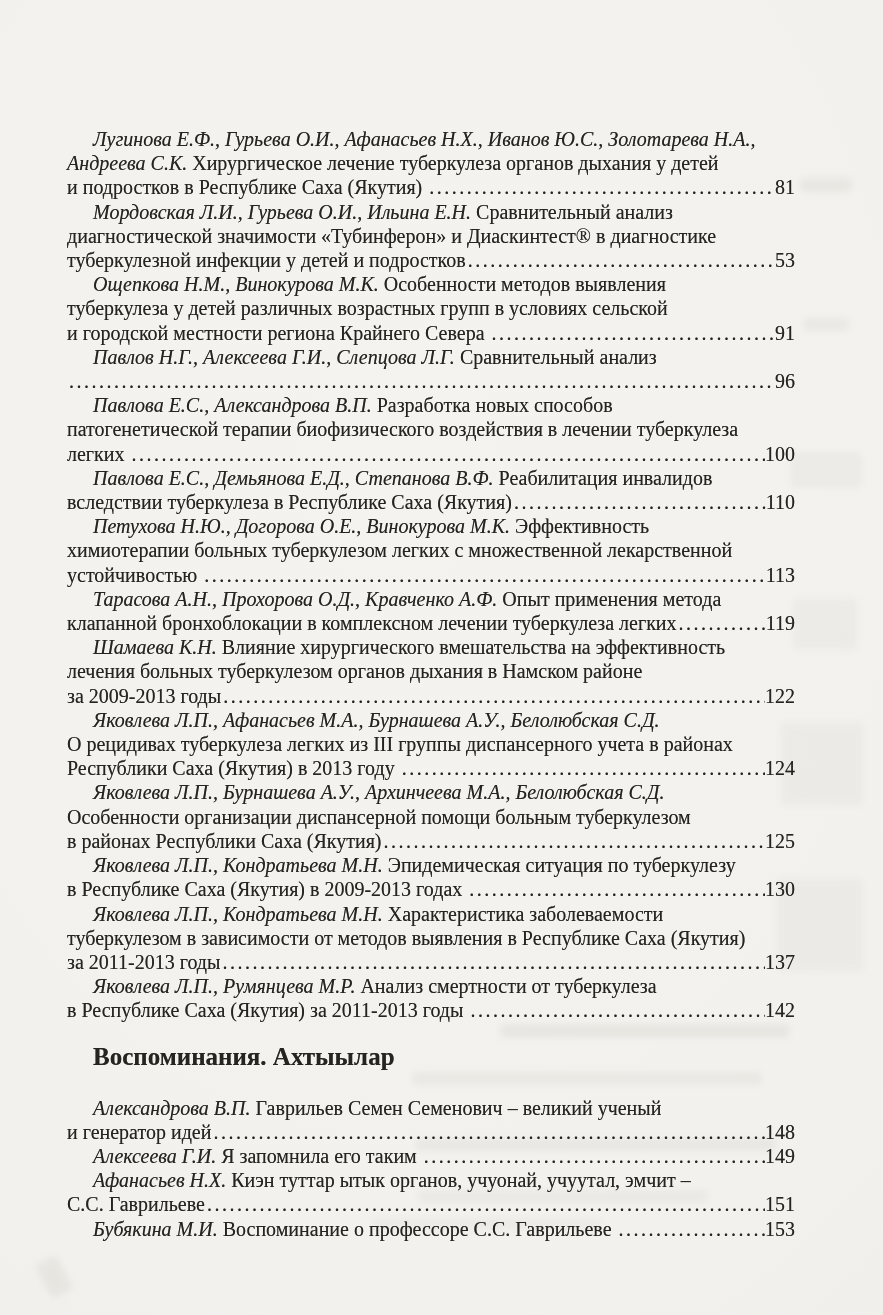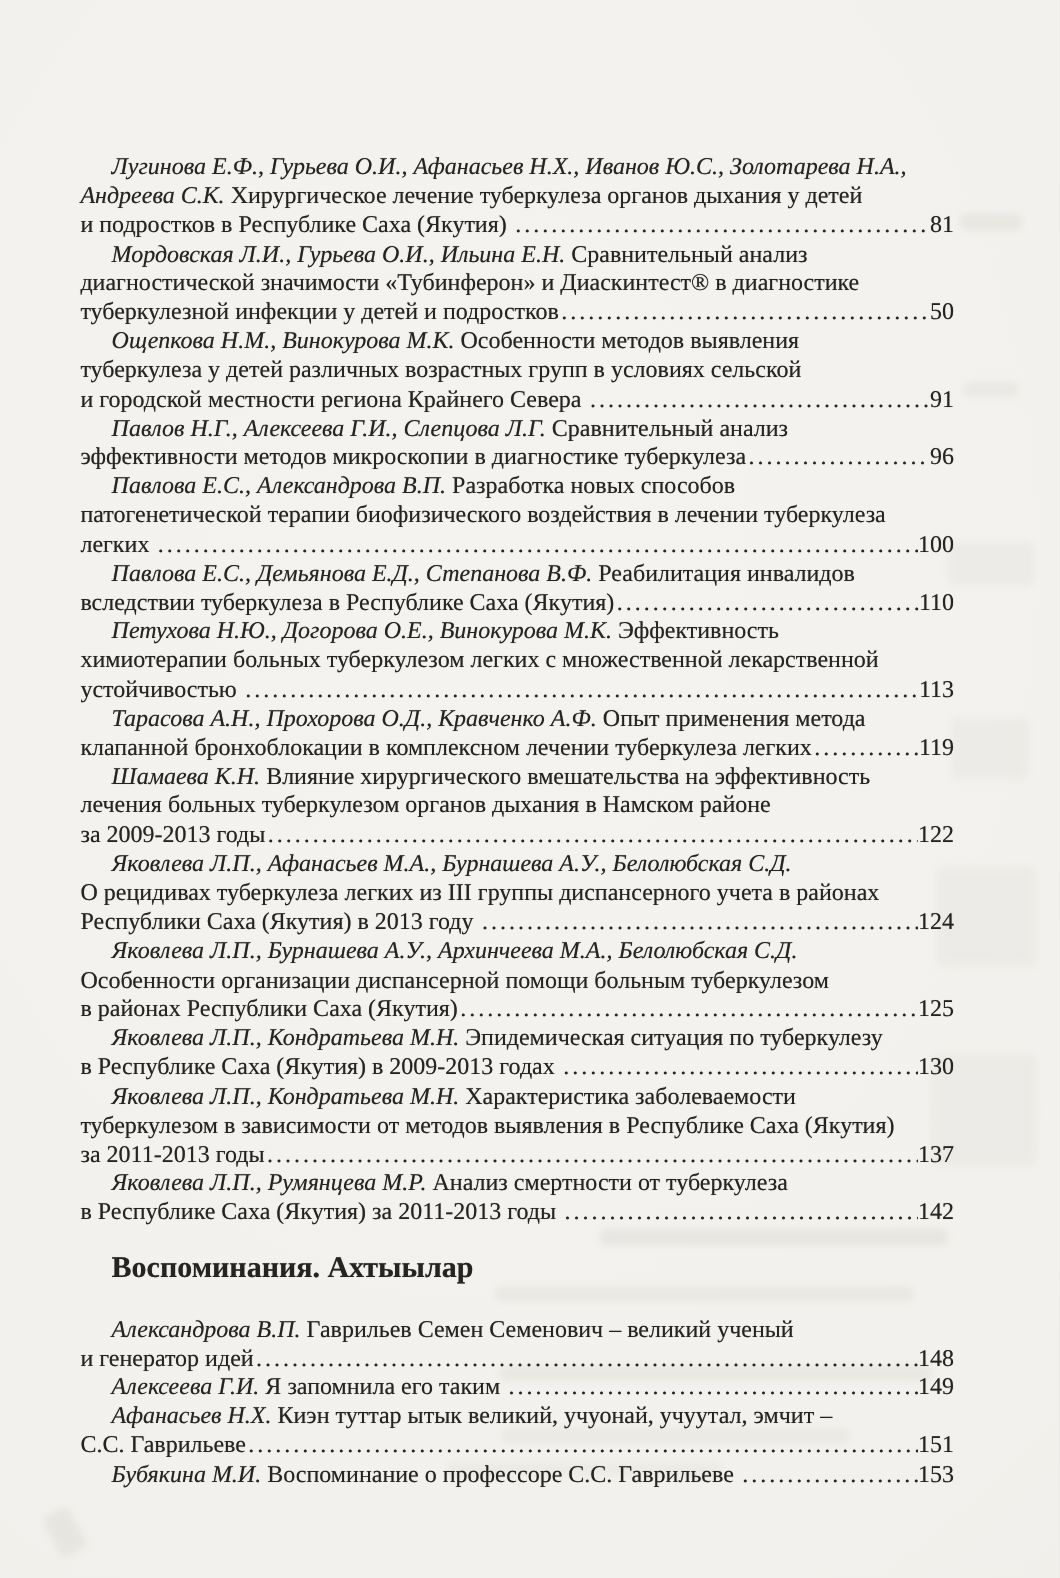--- a/index.html
+++ b/index.html
@@ -78,30 +78,30 @@
   <main class="toc">
     <section id="sec-articles">
         <div class="entry">
           <div class="line first"><span class="it">Лугинова Е.Ф., Гурьева О.И., Афанасьев Н.Х., Иванов Ю.С., Золотарева Н.А.,</span></div>
           <div class="line"><span class="it">Андреева С.К.</span><span class="rg"> Хирургическое лечение туберкулеза органов дыхания у детей</span></div>
           <div class="line"><span class="rg">и подростков в Республике Саха (Якутия) </span><span class="leader"></span><span class="pg">81</span></div>
         </div>
         <div class="entry">
           <div class="line first"><span class="it">Мордовская Л.И., Гурьева О.И., Ильина Е.Н.</span><span class="rg"> Сравнительный анализ</span></div>
           <div class="line"><span class="rg">диагностической значимости «Тубинферон» и Диаскинтест® в диагностике</span></div>
-          <div class="line"><span class="rg">туберкулезной инфекции у детей и подростков</span><span class="leader"></span><span class="pg">50</span></div>
+          <div class="line"><span class="rg">туберкулезной инфекции у детей и подростков</span><span class="leader"></span><span class="pg">53</span></div>
         </div>
         <div class="entry">
           <div class="line first"><span class="it">Ощепкова Н.М., Винокурова М.К.</span><span class="rg"> Особенности методов выявления</span></div>
           <div class="line"><span class="rg">туберкулеза у детей различных возрастных групп в условиях сельской</span></div>
           <div class="line"><span class="rg">и городской местности региона Крайнего Севера </span><span class="leader"></span><span class="pg">91</span></div>
         </div>
         <div class="entry">
           <div class="line first"><span class="it">Павлов Н.Г., Алексеева Г.И., Слепцова Л.Г.</span><span class="rg"> Сравнительный анализ</span></div>
-          <div class="line"><span class="rg">эффективности методов микроскопии в диагностике туберкулеза</span><span class="leader"></span><span class="pg">96</span></div>
+          <div class="line"><span class="leader"></span><span class="pg">96</span></div>
         </div>
         <div class="entry">
           <div class="line first"><span class="it">Павлова Е.С., Александрова В.П.</span><span class="rg"> Разработка новых способов</span></div>
           <div class="line"><span class="rg">патогенетической терапии биофизического воздействия в лечении туберкулеза</span></div>
           <div class="line"><span class="rg">легких </span><span class="leader"></span><span class="pg">100</span></div>
         </div>
         <div class="entry">
           <div class="line first"><span class="it">Павлова Е.С., Демьянова Е.Д., Степанова В.Ф.</span><span class="rg"> Реабилитация инвалидов</span></div>
           <div class="line"><span class="rg">вследствии туберкулеза в Республике Саха (Якутия)</span><span class="leader"></span><span class="pg">110</span></div>
         </div>
@@ -146,21 +146,21 @@
     <h2 class="section-heading">Воспоминания. Ахтыылар</h2>
     <section id="sec-memories">
         <div class="entry">
           <div class="line first"><span class="it">Александрова В.П.</span><span class="rg"> Гаврильев Семен Семенович – великий ученый</span></div>
           <div class="line"><span class="rg">и генератор идей</span><span class="leader"></span><span class="pg">148</span></div>
         </div>
         <div class="entry">
           <div class="line first"><span class="it">Алексеева Г.И.</span><span class="rg"> Я запомнила его таким </span><span class="leader"></span><span class="pg">149</span></div>
         </div>
         <div class="entry">
-          <div class="line first"><span class="it">Афанасьев Н.Х.</span><span class="rg"> Киэн туттар ытык великий, учуонай, учуутал, эмчит –</span></div>
+          <div class="line first"><span class="it">Афанасьев Н.Х.</span><span class="rg"> Киэн туттар ытык органов, учуонай, учуутал, эмчит –</span></div>
           <div class="line"><span class="rg">С.С. Гаврильеве</span><span class="leader"></span><span class="pg">151</span></div>
         </div>
         <div class="entry">
           <div class="line first"><span class="it">Бубякина М.И.</span><span class="rg"> Воспоминание о профессоре С.С. Гаврильеве </span><span class="leader"></span><span class="pg">153</span></div>
         </div>
       </section>
   </main>
 </div>
 
 </body></html>

